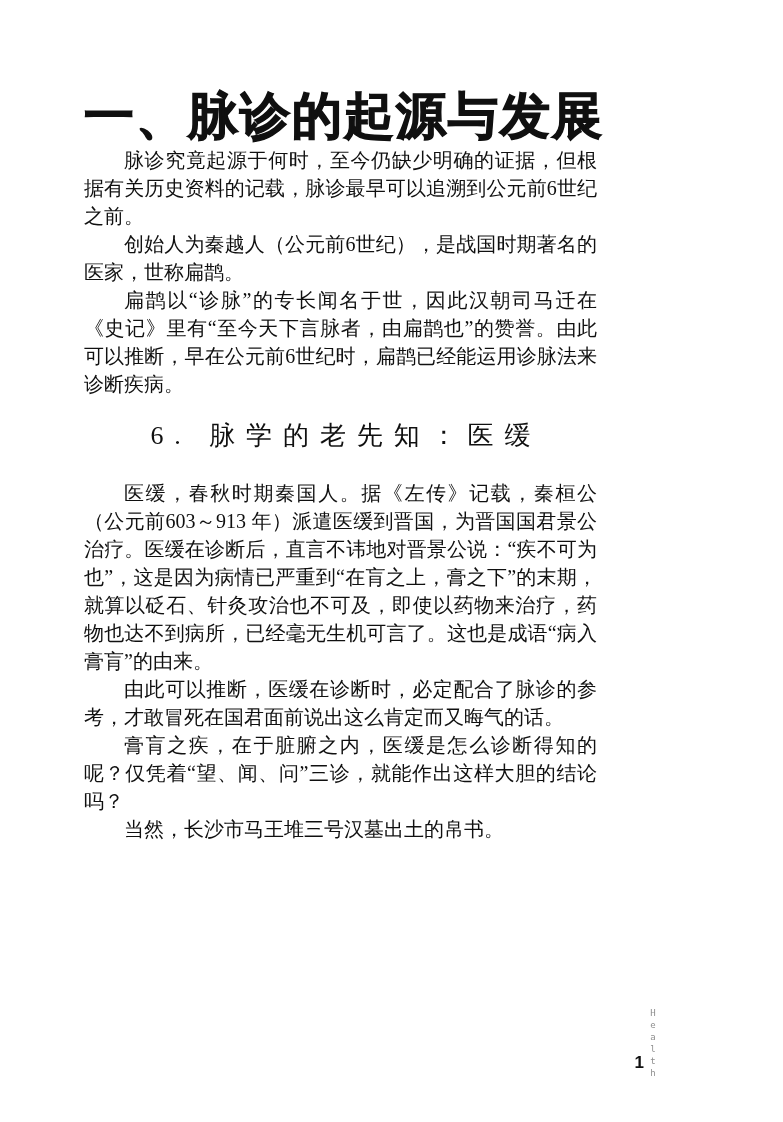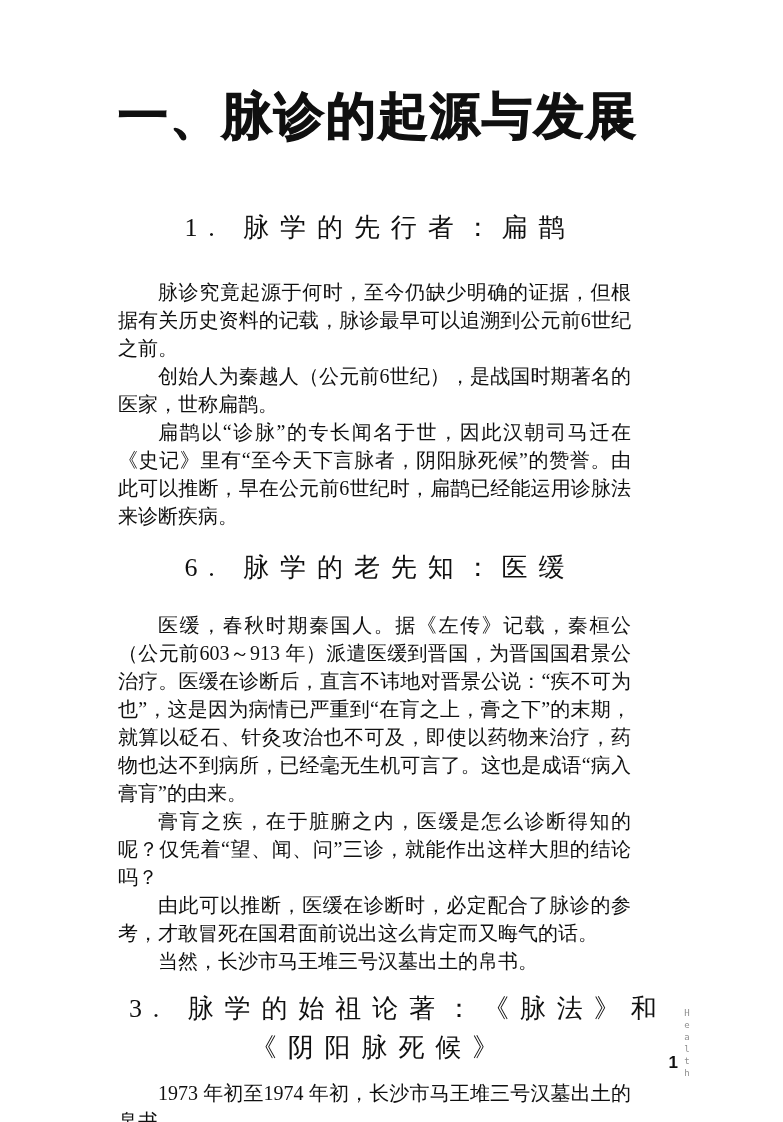--- a/index.html
+++ b/index.html
@@ -4,21 +4,20 @@
 <style>
   html, body { margin: 0; padding: 0; background: #ffffff; }
   .page {
     position: relative;
     width: 675px;
     height: 1122px;
     background: #ffffff;
     color: #101010;
     overflow: hidden;
     font-family: "Liberation Serif", "DejaVu Serif", serif;
-    margin-left: 34px;
   }
   .content { padding: 0 78px 0 84px; }
 
   .chapter-title {
     font-family: "DejaVu Sans", "Liberation Sans", sans-serif;
     font-weight: 900;
     -webkit-text-stroke: 1.2px #101010;
     font-size: 50px;
     line-height: 1.15;
     letter-spacing: 2px;
@@ -72,40 +71,32 @@
 </style>
 </head>
 <body>
 
 <div class="page">
   <div class="content">
 
     <h1 class="chapter-title">一、脉诊的起源与发展</h1>
 
     <section id="section-1">
-      <h2 class="section-heading">1. 脉学的先行者：扁鹊</h2>
       <p class="body-paragraph">脉诊究竟起源于何时，至今仍缺少明确的证据，但根据有关历史资料的记载，脉诊最早可以追溯到公元前6世纪之前。</p>
       <p class="body-paragraph">创始人为秦越人（公元前6世纪），是战国时期著名的医家，世称扁鹊。</p>
-      <p class="body-paragraph">扁鹊以“诊脉”的专长闻名于世，因此汉朝司马迁在《史记》里有“至今天下言脉者，阴阳脉死候”的赞誉。由此可以推断，早在公元前6世纪时，扁鹊已经能运用诊脉法来诊断疾病。</p>
+      <p class="body-paragraph">扁鹊以“诊脉”的专长闻名于世，因此汉朝司马迁在《史记》里有“至今天下言脉者，由扁鹊也”的赞誉。由此可以推断，早在公元前6世纪时，扁鹊已经能运用诊脉法来诊断疾病。</p>
     </section>
 
     <section id="section-2">
       <h2 class="section-heading">6. 脉学的老先知：医缓</h2>
       <p class="body-paragraph">医缓，春秋时期秦国人。据《左传》记载，秦桓公（公元前603～913 年）派遣医缓到晋国，为晋国国君景公治疗。医缓在诊断后，直言不讳地对晋景公说：“疾不可为也”，这是因为病情已严重到“在肓之上，膏之下”的末期，就算以砭石、针灸攻治也不可及，即使以药物来治疗，药物也达不到病所，已经毫无生机可言了。这也是成语“病入膏肓”的由来。</p>
+      <p class="body-paragraph">由此可以推断，医缓在诊断时，必定配合了脉诊的参考，才敢冒死在国君面前说出这么肯定而又晦气的话。</p>
       <p class="body-paragraph">膏肓之疾，在于脏腑之内，医缓是怎么诊断得知的呢？仅凭着“望、闻、问”三诊，就能作出这样大胆的结论吗？</p>
-      <p class="body-paragraph">由此可以推断，医缓在诊断时，必定配合了脉诊的参考，才敢冒死在国君面前说出这么肯定而又晦气的话。</p>
       <p class="body-paragraph">当然，长沙市马王堆三号汉墓出土的帛书。</p>
     </section>
 
-    <section id="section-3">
-      <h2 class="section-heading">
-        <span class="h-line">3. 脉学的始祖论著：《脉法》和</span>
-        <span class="h-line">《阴阳脉死候》</span>
-      </h2>
-      <p class="body-paragraph">1973 年初至1974 年初，长沙市马王堆三号汉墓出土的帛书</p>
-    </section>
 
   </div>
 
   <span class="side-mark">Health</span>
 
   <span class="page-number">1</span>
 </div>
 
 </body></html>

